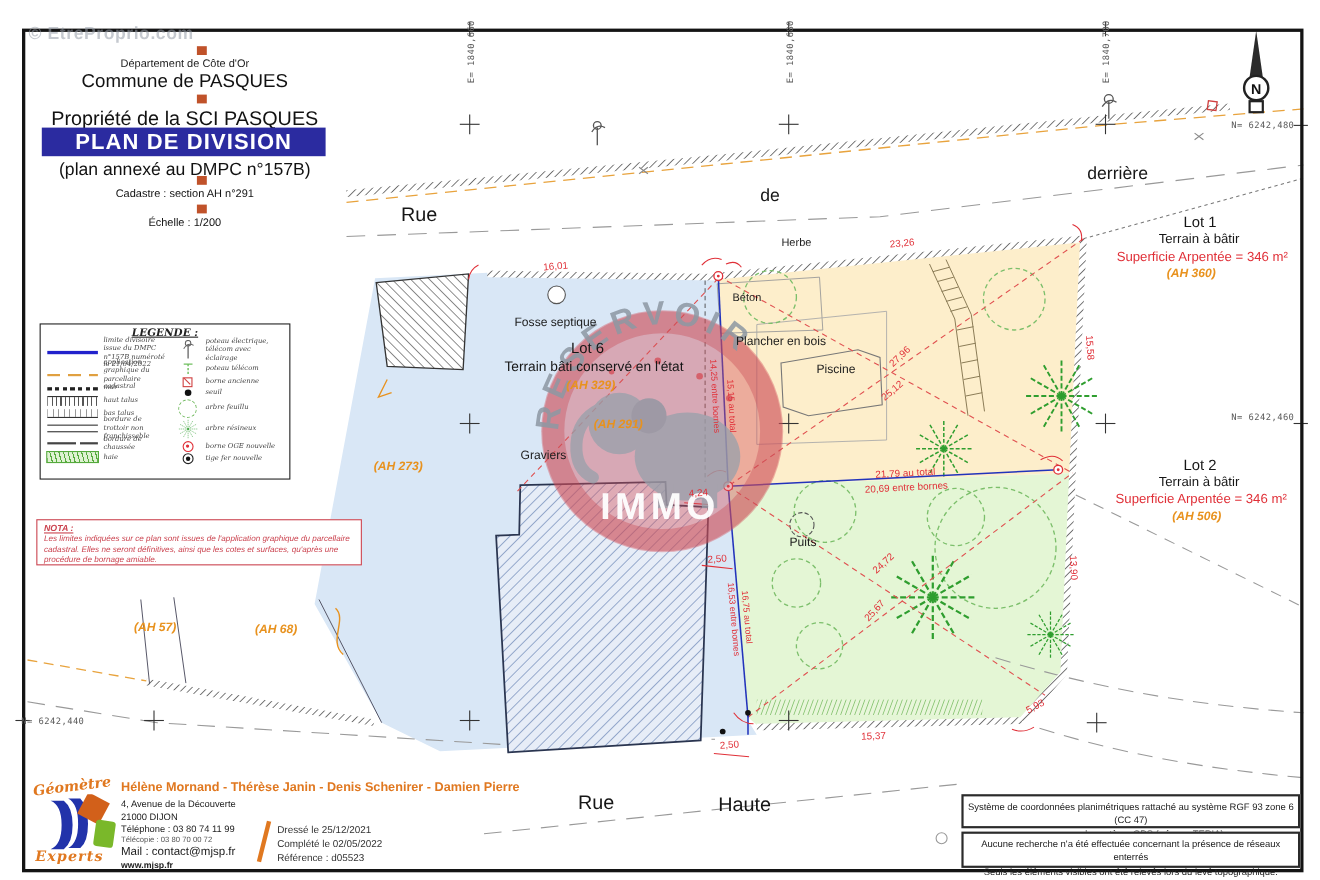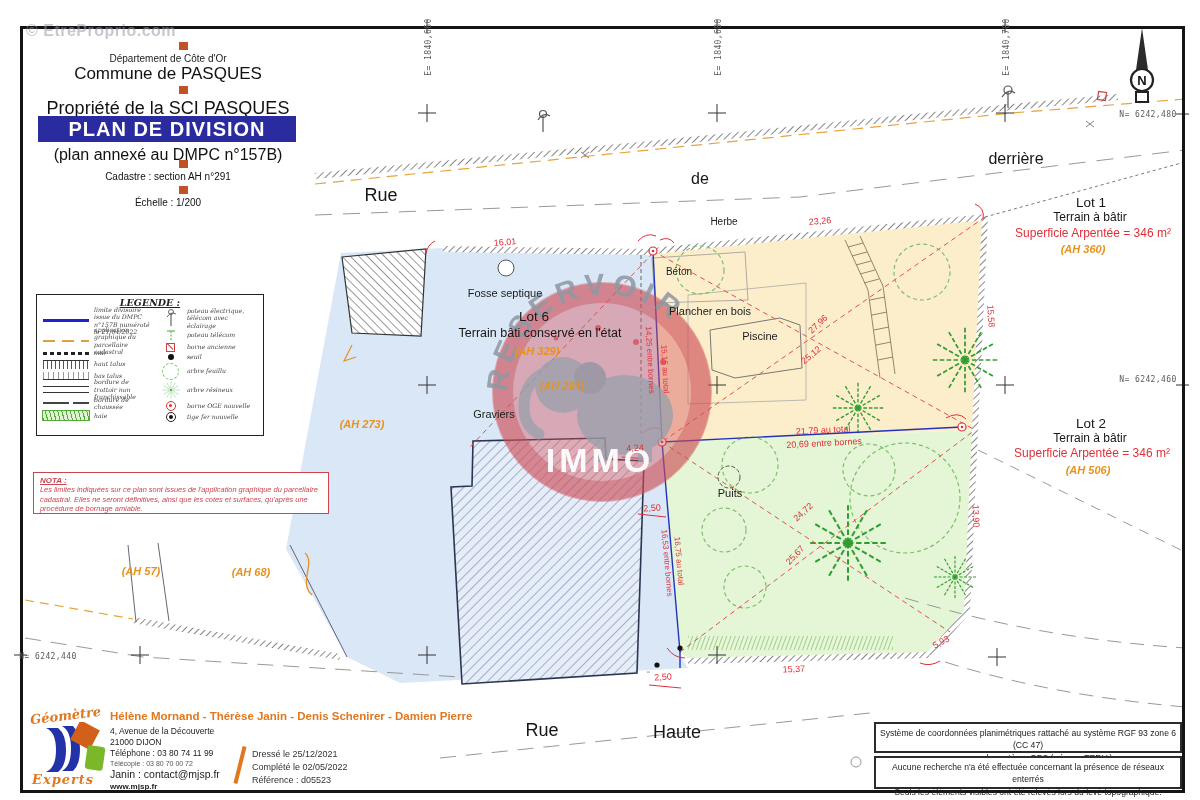--- a/index.html
+++ b/index.html
@@ -575,21 +575,21 @@
         <rect x="54" y="24" width="18" height="24" rx="3" fill="#7ab82a" transform="rotate(8 63 36)"></rect>
       </svg>
       <div class="logo-word logo-exp">Experts</div>
     </div>
     <div class="f-names">Hélène Mornand - Thérèse Janin - Denis Schenirer - Damien Pierre</div>
     <div class="f-addr">
       <div>4, Avenue de la Découverte</div>
       <div>21000 DIJON</div>
       <div>Téléphone : 03 80 74 11 99</div>
       <div class="tiny">Télécopie : 03 80 70 00 72</div>
-      <div class="big">Janin : contact@mjsp.fr</div>
+      <div class="big">Mail : contact@mjsp.fr</div>
       <div class="bold">www.mjsp.fr</div>
     </div>
     <div class="f-slash"></div>
     <div class="f-dates">
       <div>Dressé le 25/12/2021</div>
       <div>Complété le 02/05/2022</div>
       <div>Référence : d05523</div>
     </div>
     <div class="f-box f-box1">
       <div>Système de coordonnées planimétriques rattaché au système RGF 93 zone 6 (CC 47)</div>

